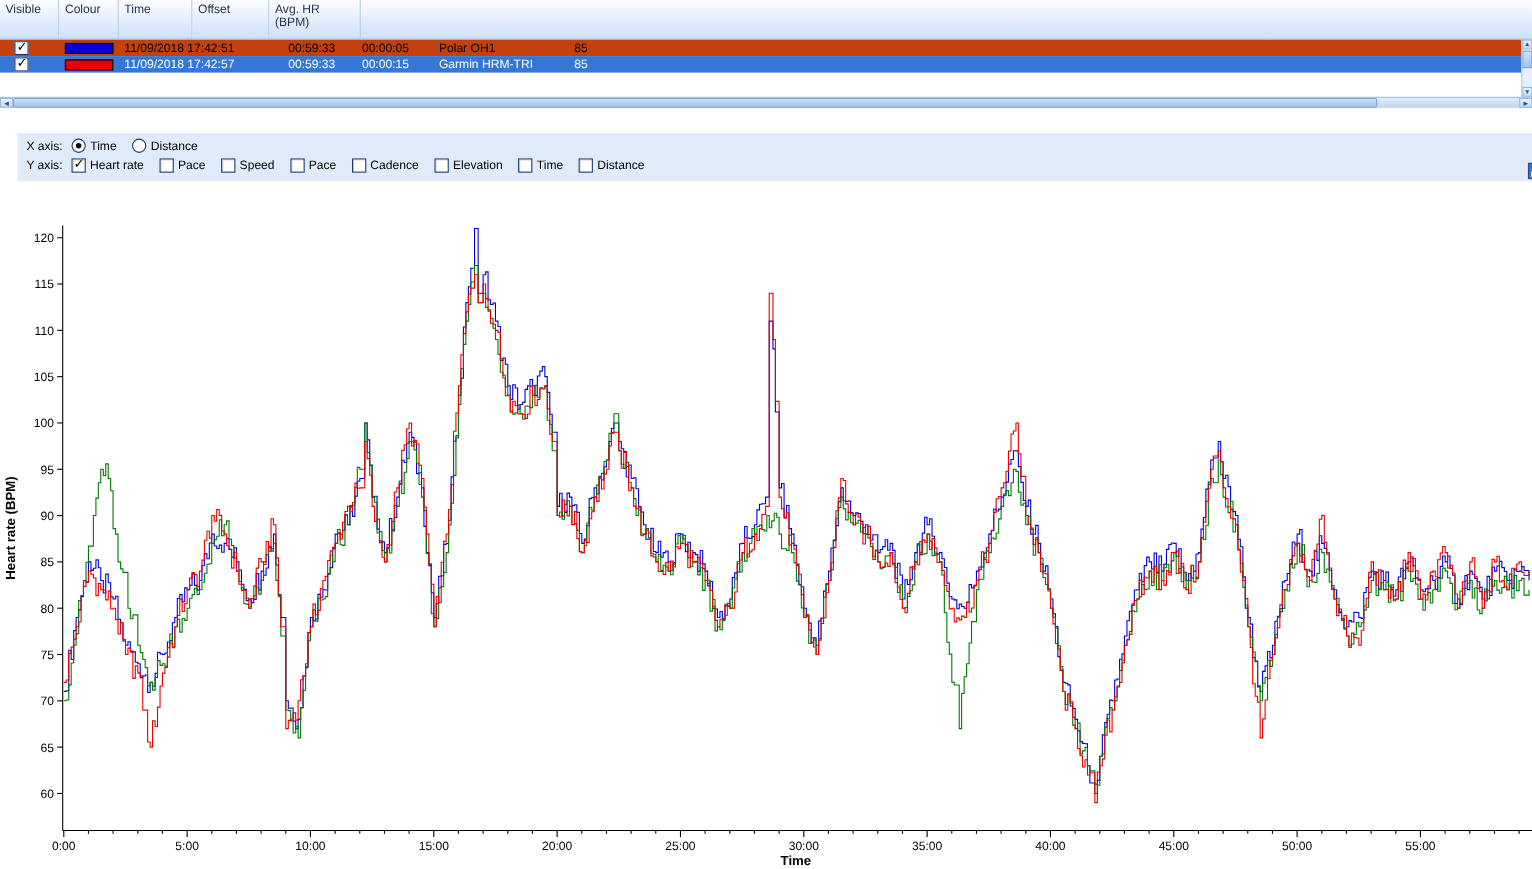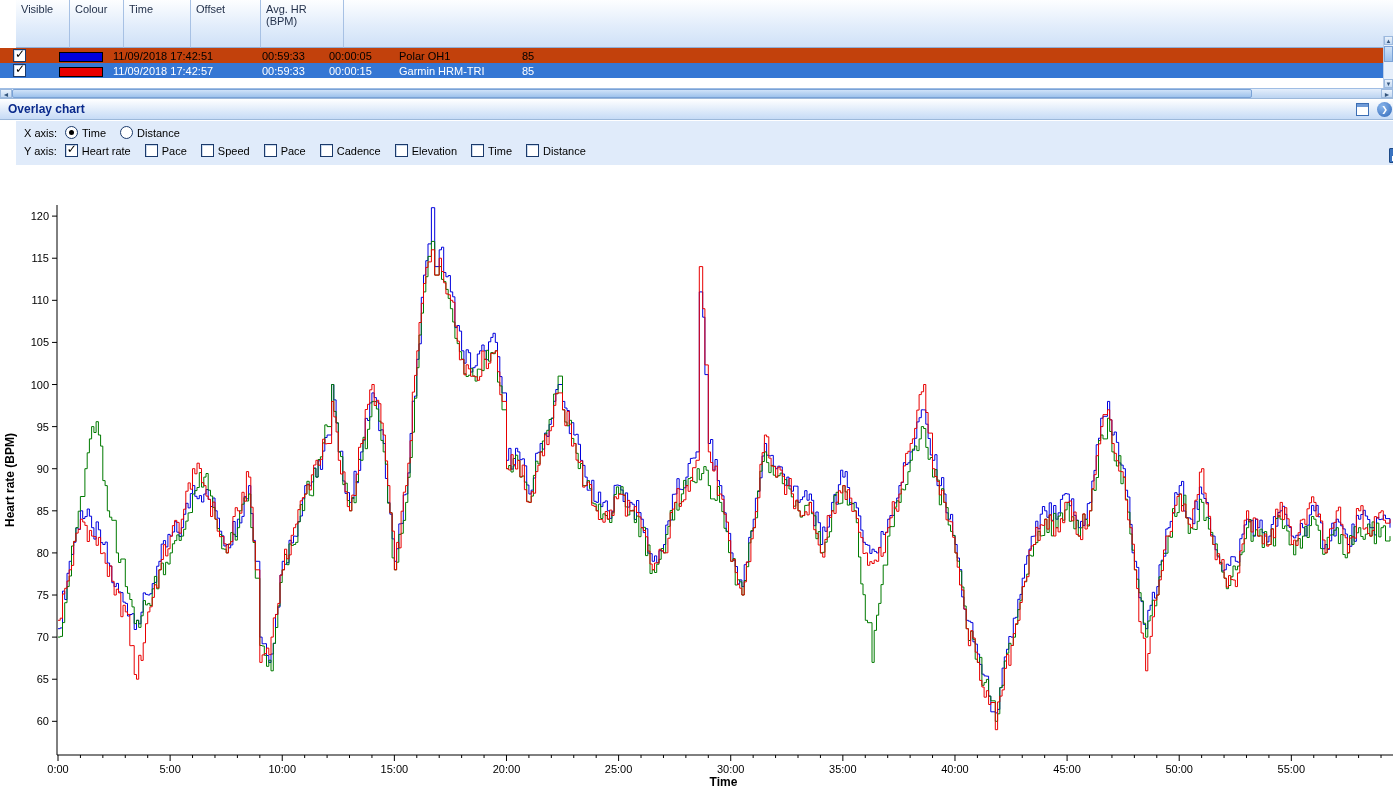--- a/index.html
+++ b/index.html
@@ -3,21 +3,21 @@
 <meta charset="utf-8">
 <style>
   * { box-sizing: border-box; margin: 0; padding: 0; }
   html,body { width:1393px; height:790px; overflow:hidden; background:#fff;
     font-family:"Liberation Sans", sans-serif; font-size:11px; color:#000; }
 
   .app { position:relative; width:1393px; height:790px; }
 
   
   .table-section { position:absolute; top:0; left:0; width:1393px; height:98px; background:#fff; }
-  .thead { display:flex; height:48px;margin-left:16px; }
+  .thead { display:flex; height:36px; }
   .th {
     background:linear-gradient(#fdfeff,#e2edfb 55%,#cfe1f7);
     border-right:1px solid #a7c1e4; border-bottom:1px solid #8fb0d9;
     padding:3px 0 0 5px; color:#24324c; overflow:hidden;
   }
   .col-visible{width:54px} .col-colour{width:54px} .col-start{width:149px}
   .col-time{width:67px} .col-offset{width:70px} .col-loc{width:123px}
   .col-avg{width:83px; white-space:pre-line} .col-fill{flex:1; border-right:none}
   .trow { display:flex; height:15px; align-items:center; background:#c2410c; }
   .trow.selected { background:#3577d4; color:#fff; }
@@ -127,25 +127,20 @@
       <div class="hthumb"></div>
       <div class="sb-btn sb-right">►</div>
     </div>
     <div class="vscroll">
       <div class="vsb-btn vsb-up">▲</div>
       <div class="vthumb"></div>
       <div class="vsb-btn vsb-down">▼</div>
     </div>
   </div>
 
-  <div class="panel-header">
-    <span class="panel-title">Overlay chart</span>
-    <span class="ph-icon-window"></span>
-    <span class="ph-icon-circle">❯</span>
-  </div>
 
   <div class="controls">
     <div class="ctl-row">
       <span class="ctl-label">X axis:</span>
       <span class="ctl-item">
         <span class="radio checked"></span>
         <span>Time</span>
       </span>
       <span class="ctl-item">
         <span class="radio"></span>

